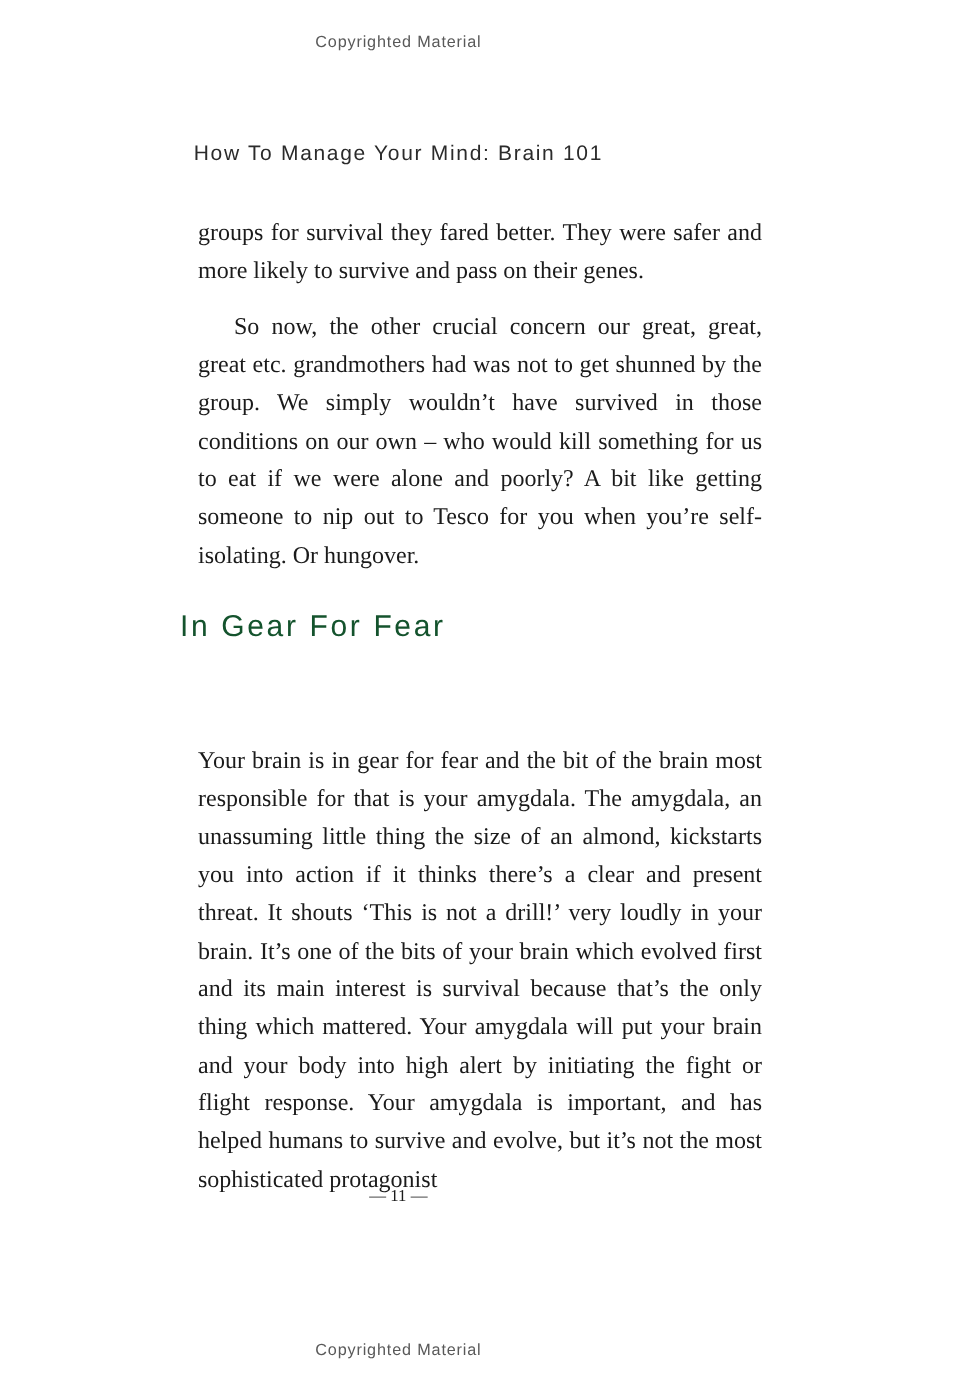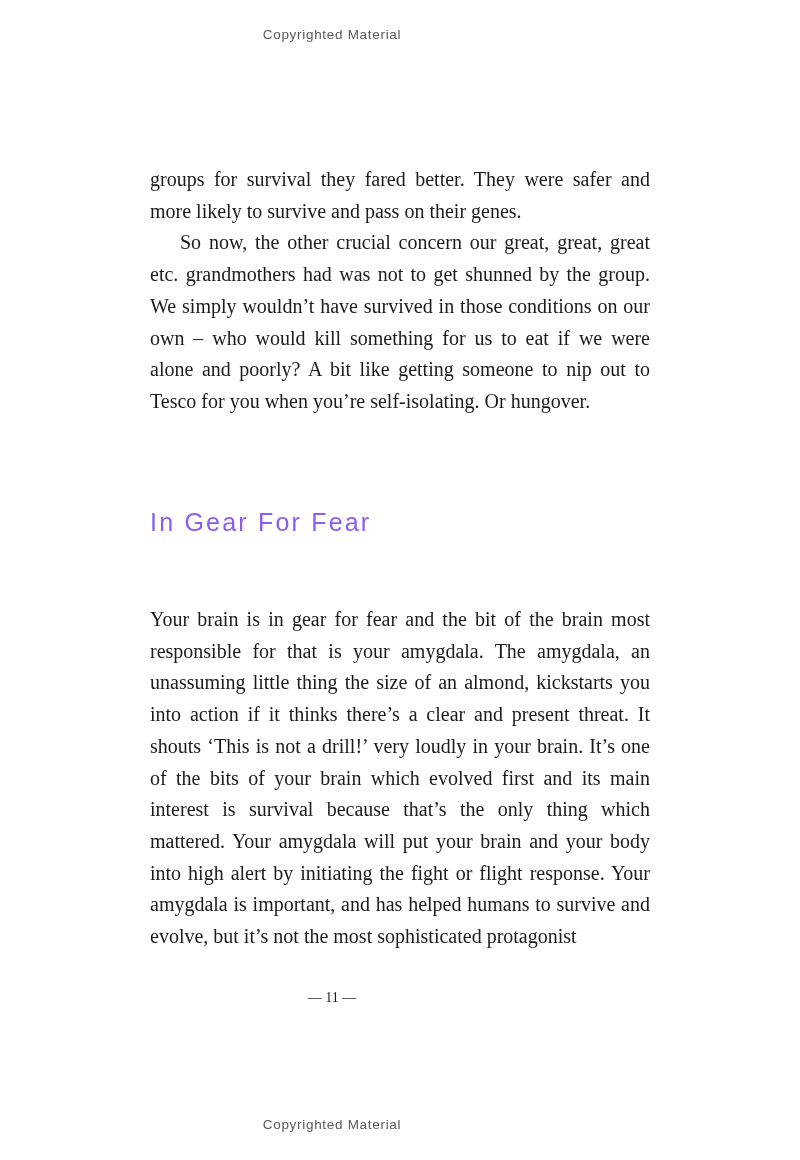--- a/index.html
+++ b/index.html
@@ -43,56 +43,57 @@
 
   .text-block {
     position: absolute;
     left: 150px;
     width: 500px;
     font-size: 20px;
     line-height: 31.7px;
     color: #1b1b1b;
     text-align: justify;
   }
-  .text-block p { margin: 0; }
+  .text-block p { margin: 15px; }
   .text-block p.indent { text-indent: 30px; }
 
   .block-upper { top: 164px; }
   .block-lower { top: 604px; }
 
   .section-heading {
     position: absolute;
     left: 150px;
     top: 508px;
     margin: 0;
     font-family: "Liberation Sans", sans-serif;
     font-size: 25px;
     font-weight: 400;
     letter-spacing: 2.2px;
-    color: #8b5cf6;
+    color: #14532d;
   }
 
   .page-number {
     position: absolute;
     top: 990px;
     left: 0;
     width: 100%;
     text-align: center;
     font-family: "Liberation Serif", serif;
     font-size: 14px;
     color: #1b1b1b;
   }
 </style>
 </head>
 <body>
 
 <div class="page">
 
   <div class="copyright top">Copyrighted Material</div>
 
+  <div class="running-header">How To Manage Your Mind: Brain 101</div>
 
   <div class="text-block block-upper">
     <p>groups for survival they fared better. They were safer and more likely to survive and pass on their genes.</p>
     <p class="indent">So now, the other crucial concern our great, great, great etc. grandmothers had was not to get shunned by the group. We simply wouldn’t have survived in those conditions on our own – who would kill something for us to eat if we were alone and poorly? A bit like getting someone to nip out to Tesco for you when you’re self-isolating. Or hungover.</p>
   </div>
 
   <h2 class="section-heading">In Gear For Fear</h2>
 
   <div class="text-block block-lower">
     <p>Your brain is in gear for fear and the bit of the brain most responsible for that is your amygdala. The amygdala, an unassuming little thing the size of an almond, kickstarts you into action if it thinks there’s a clear and present threat. It shouts ‘This is not a drill!’ very loudly in your brain. It’s one of the bits of your brain which evolved first and its main interest is survival because that’s the only thing which mattered. Your amygdala will put your brain and your body into high alert by initiating the fight or flight response. Your amygdala is important, and has helped humans to survive and evolve, but it’s not the most sophisticated protagonist</p>

